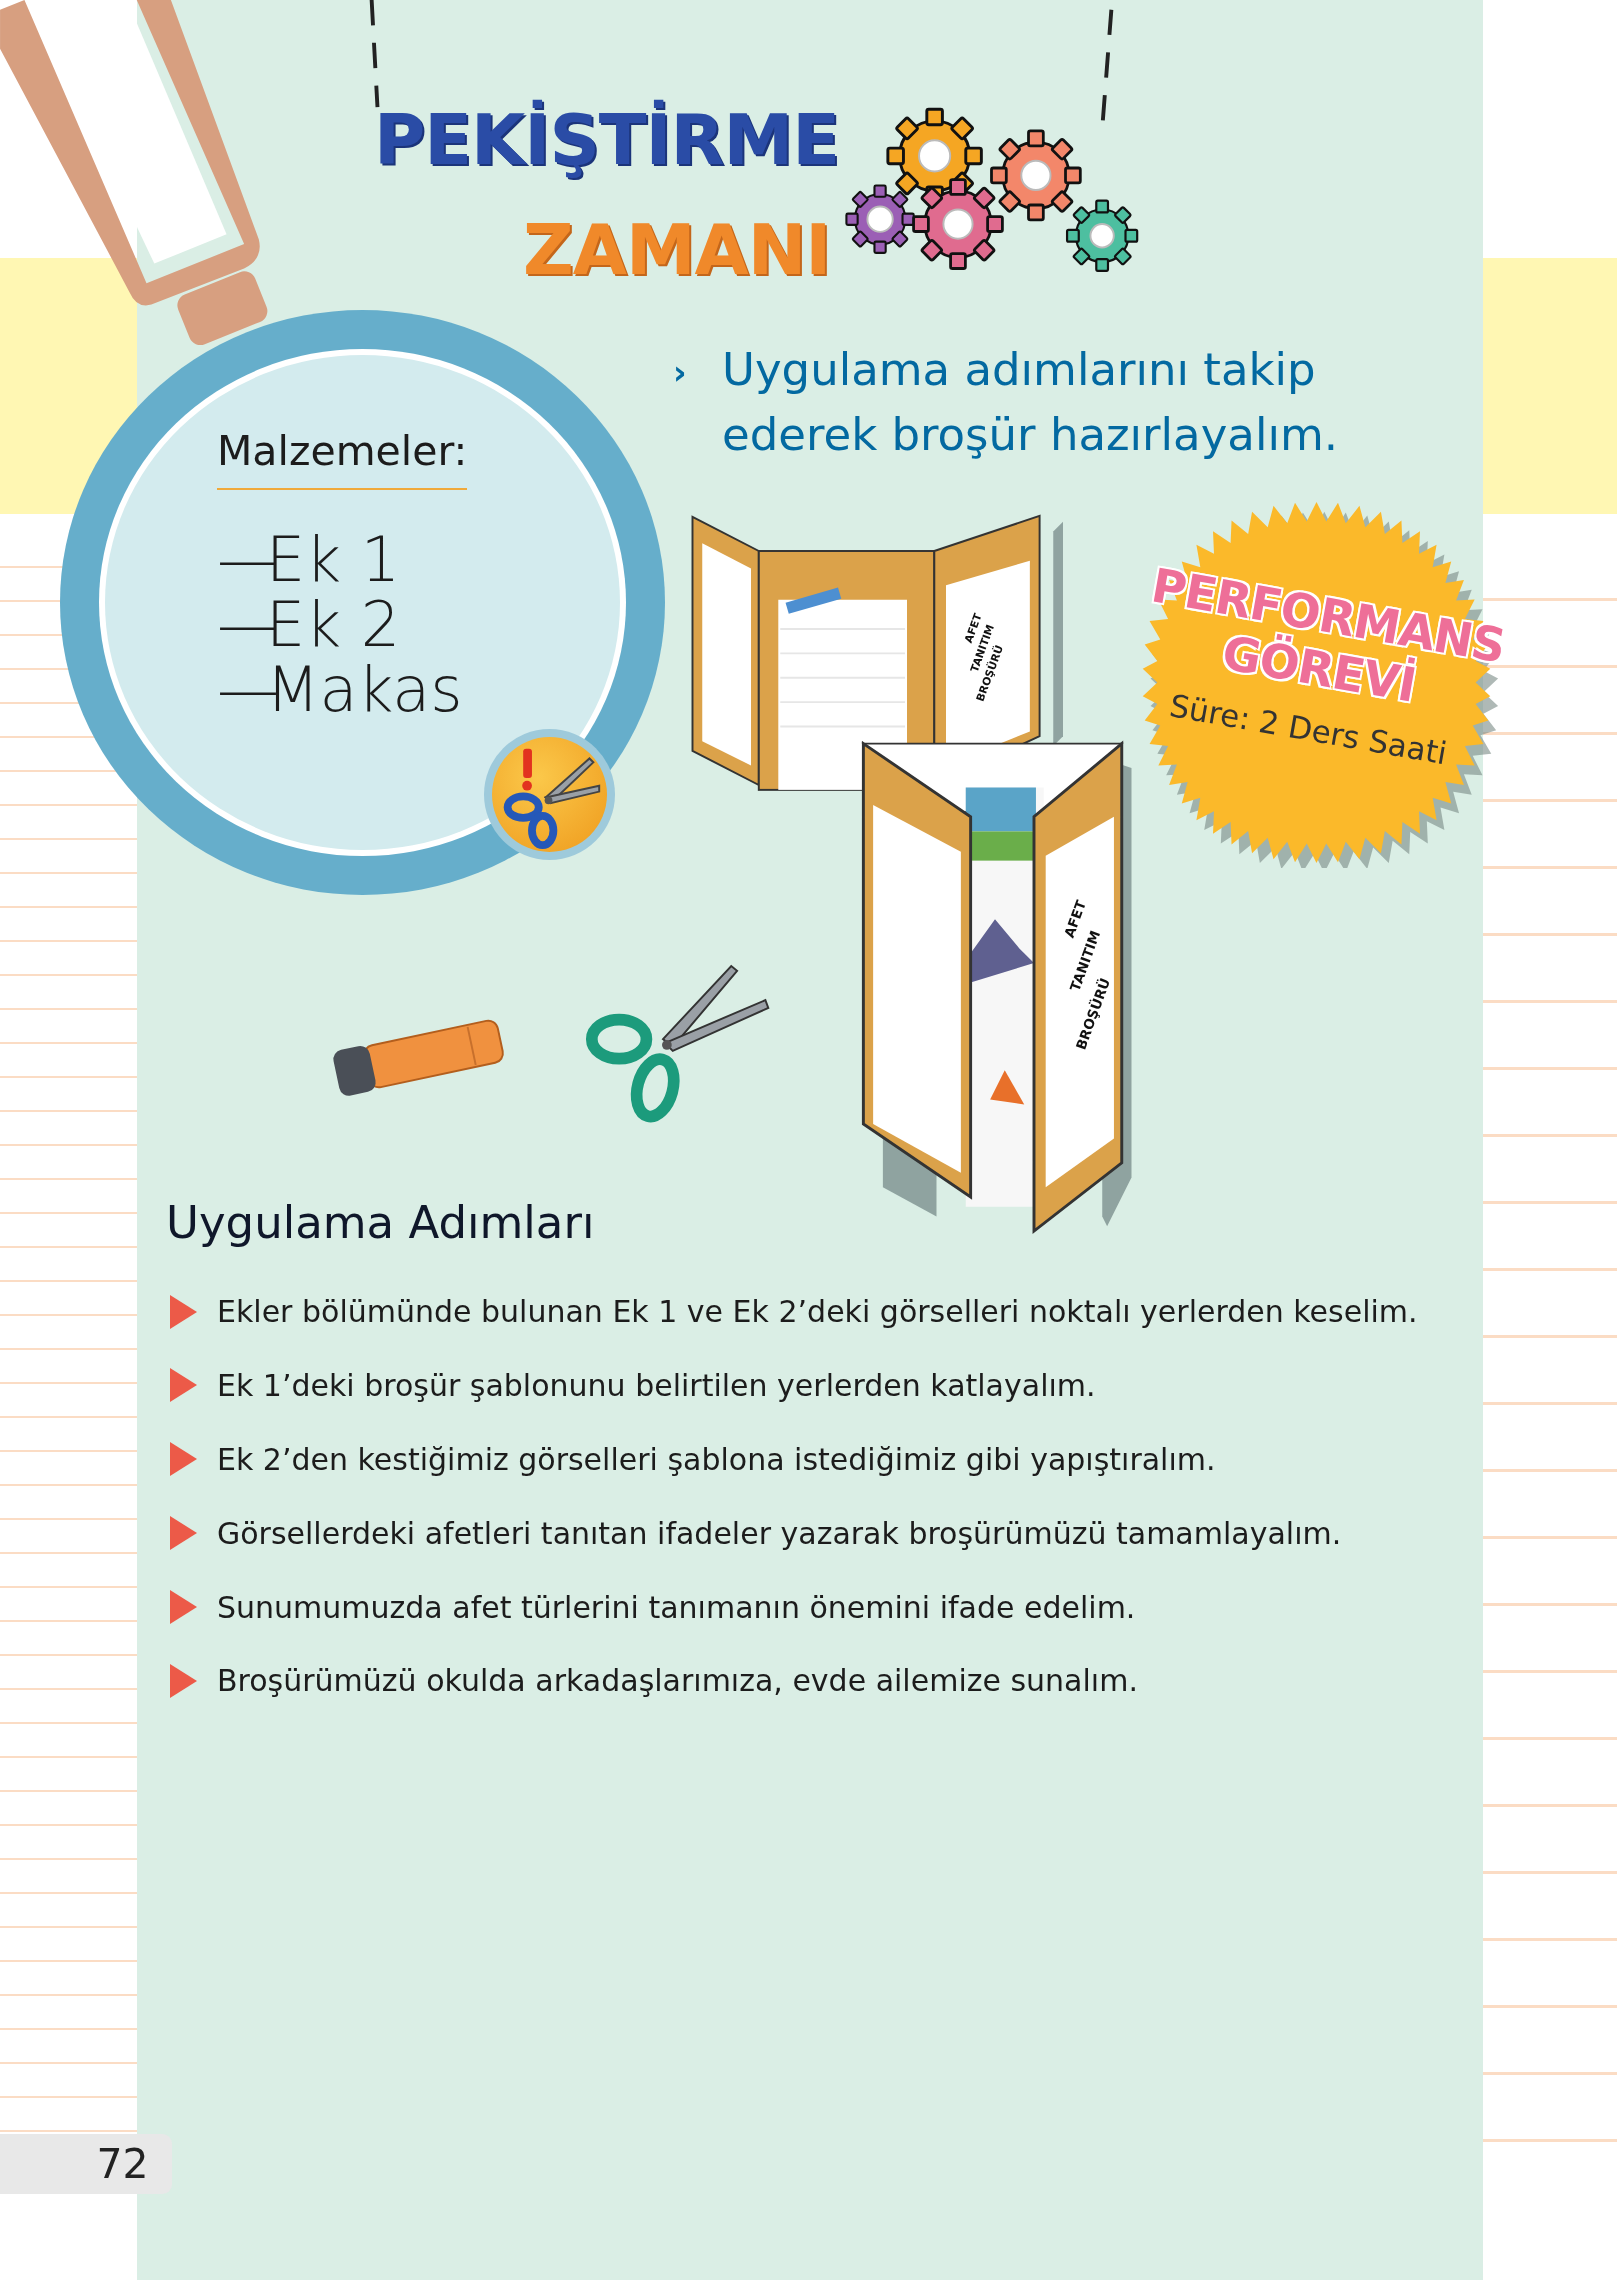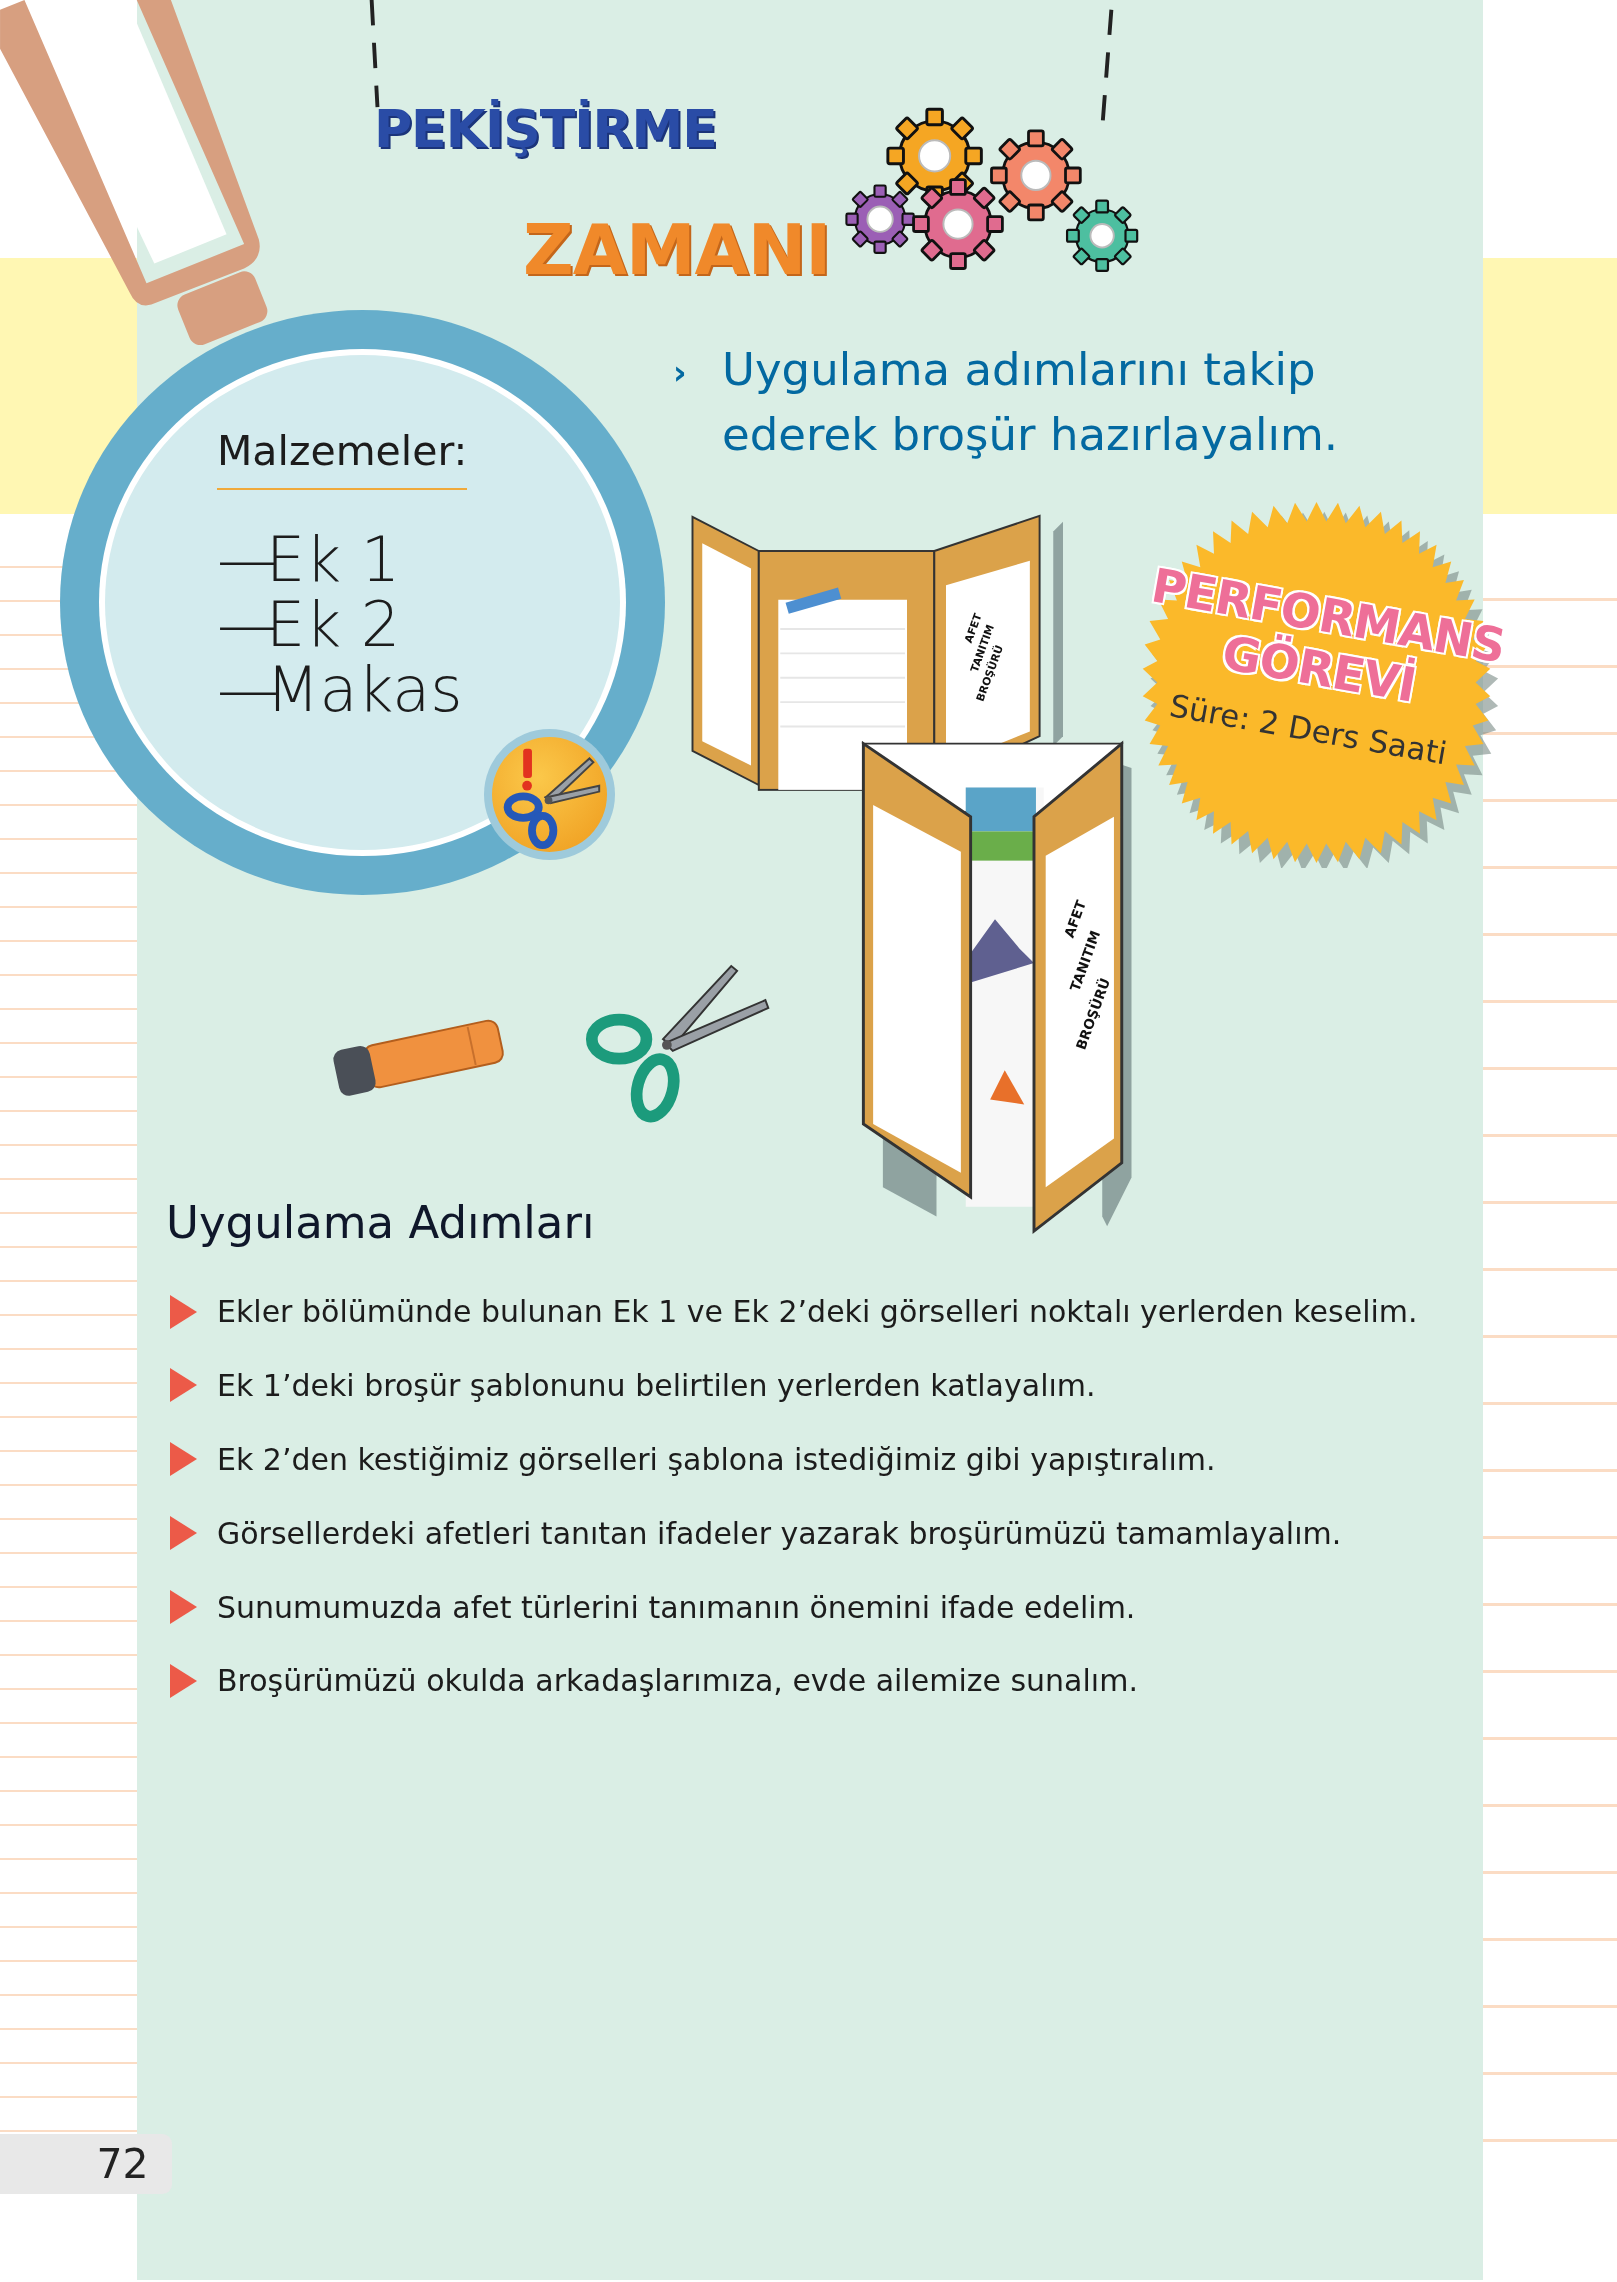--- a/index.html
+++ b/index.html
@@ -54,21 +54,21 @@
   }
   .scissor-badge .disc {
     width:115px; height:115px; border-radius:50%;
     background:radial-gradient(circle at 40% 35%, #fbc84a, #ee9a1c);
     position:relative;
   }
 
   
   .rope { position:absolute; }
   .title-1 {
-    position:absolute; left:374px; top:99px; font-size:52px; font-weight:bold;
+    position:absolute; left:374px; top:99px; font-size:70px; font-weight:bold;
     color:#2a4ca6; letter-spacing:-1px; font-family:"DejaVu Sans", sans-serif;
     text-shadow: 2px 2px 0 #1b347a;
   }
   .title-2 {
     position:absolute; left:523px; top:193px; font-size:70px; font-weight:bold;
     color:#f0892a; letter-spacing:-1px;
     text-shadow: 2px 2px 0 #c4661a;
     margin-top: 16px;
   }
   .gears { position:absolute; left:829px; top:78px; width:332px; height:224px; }

